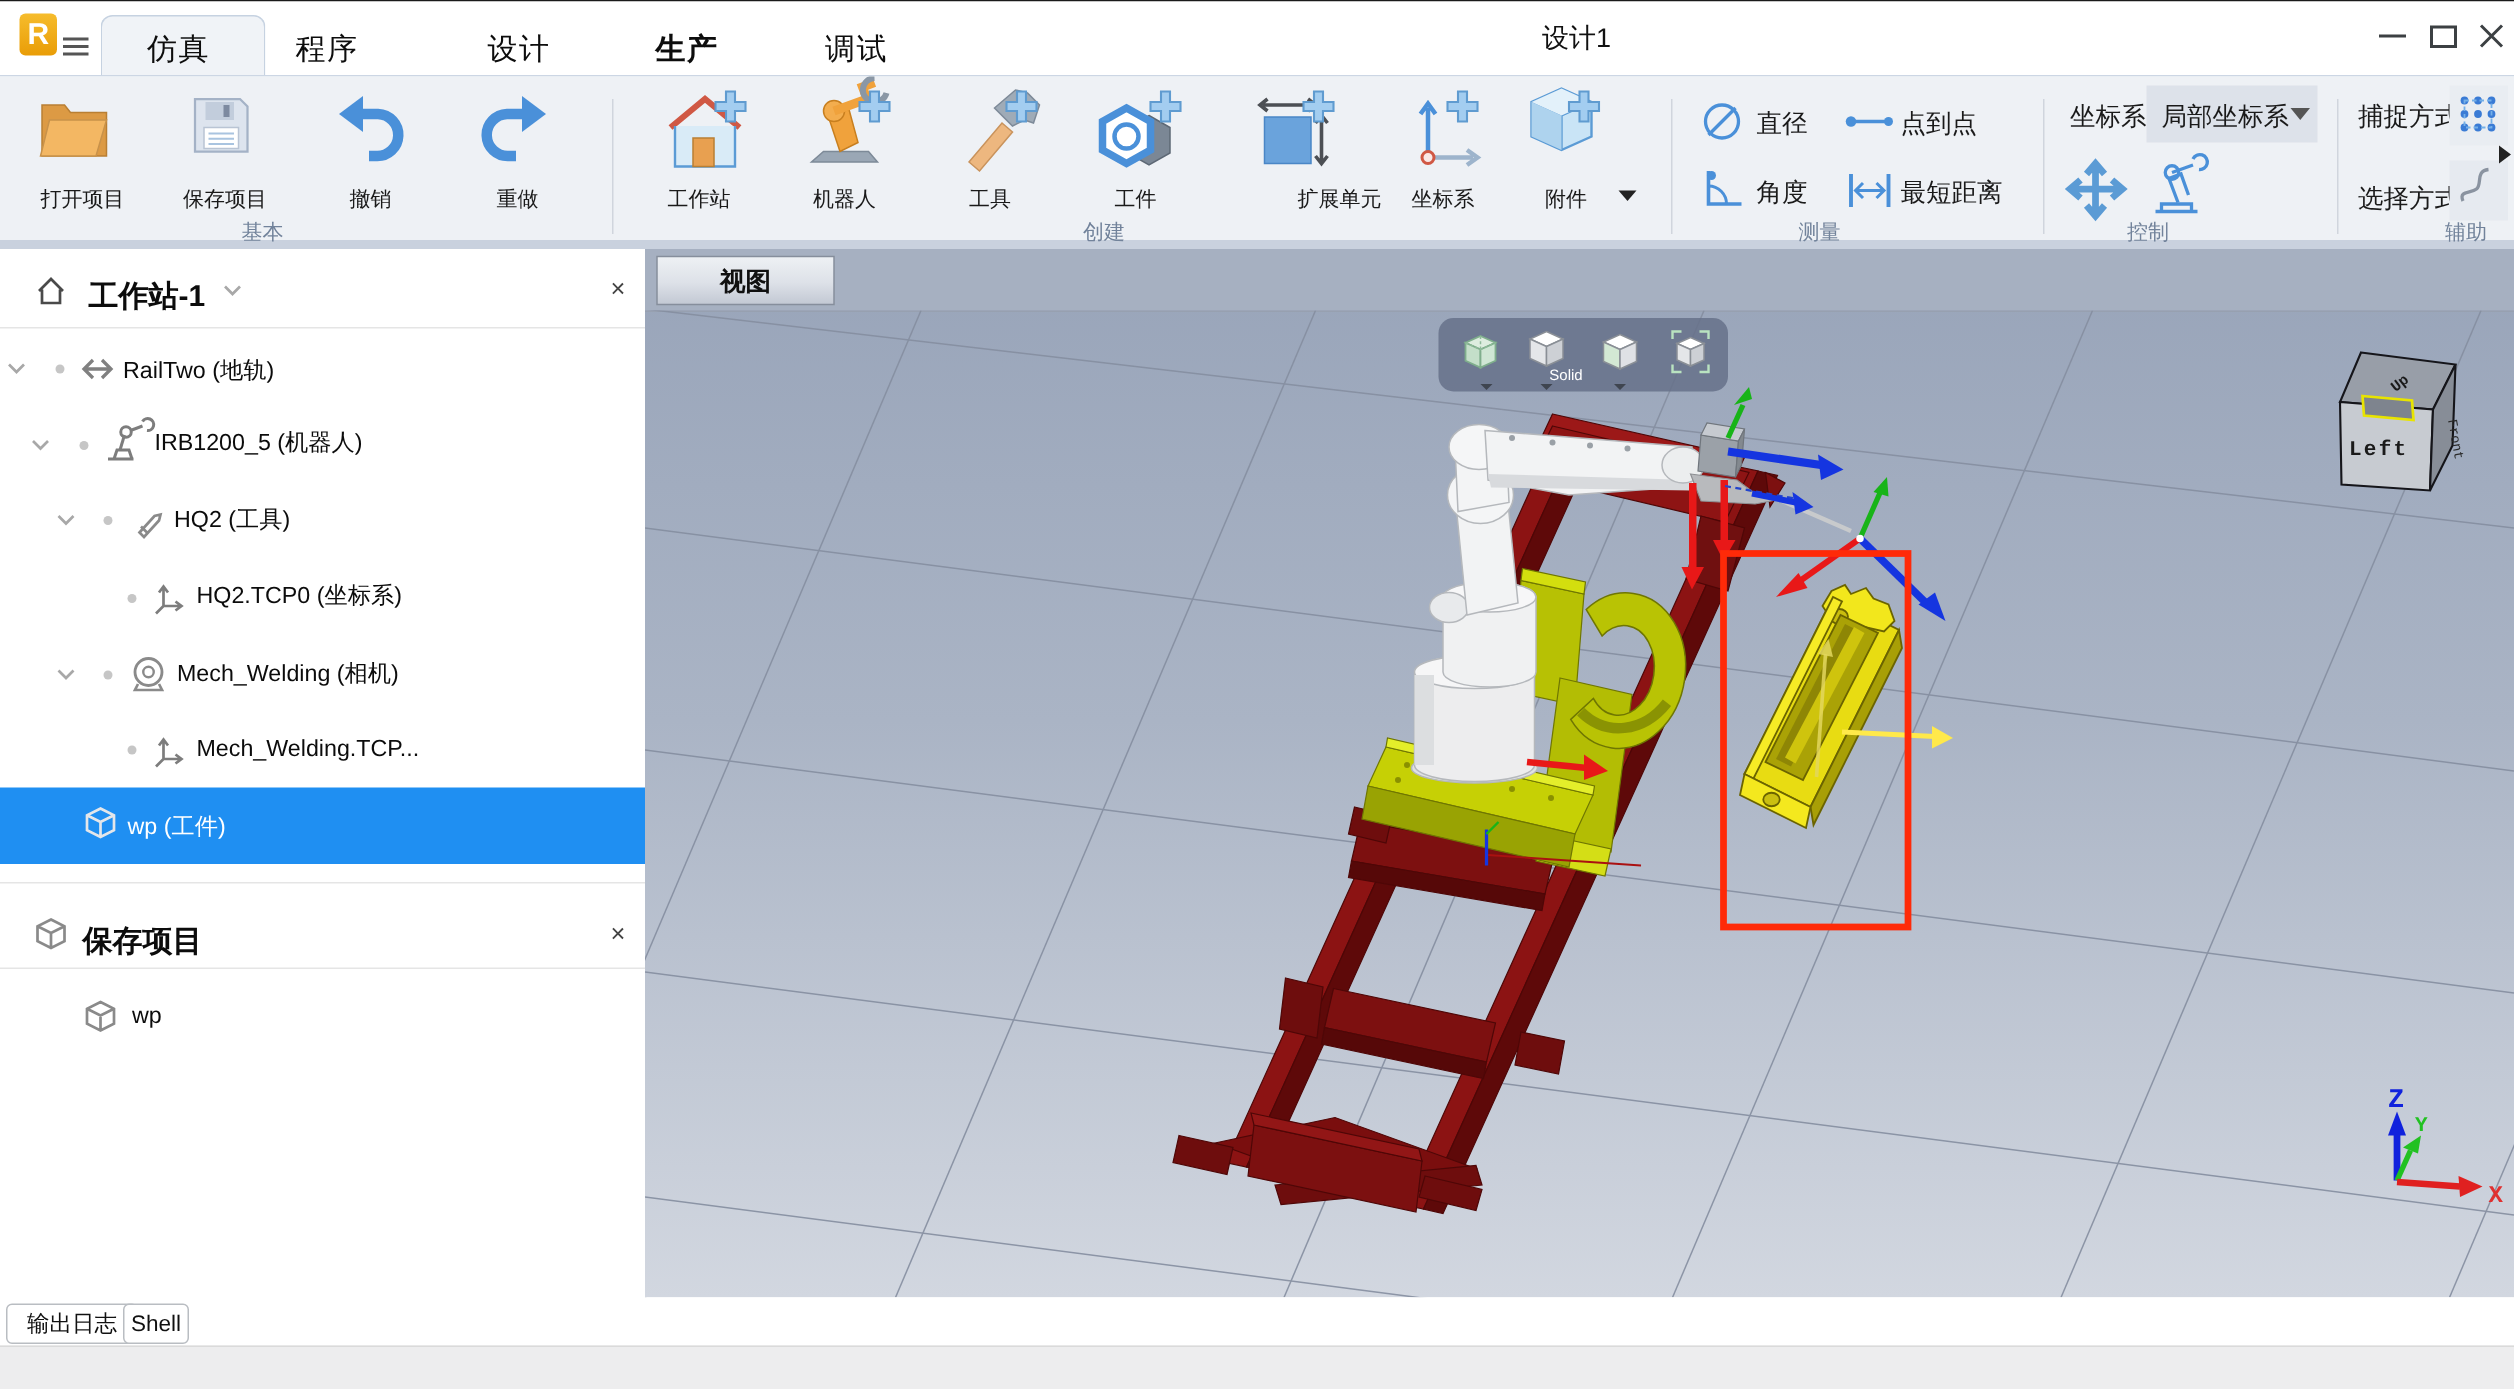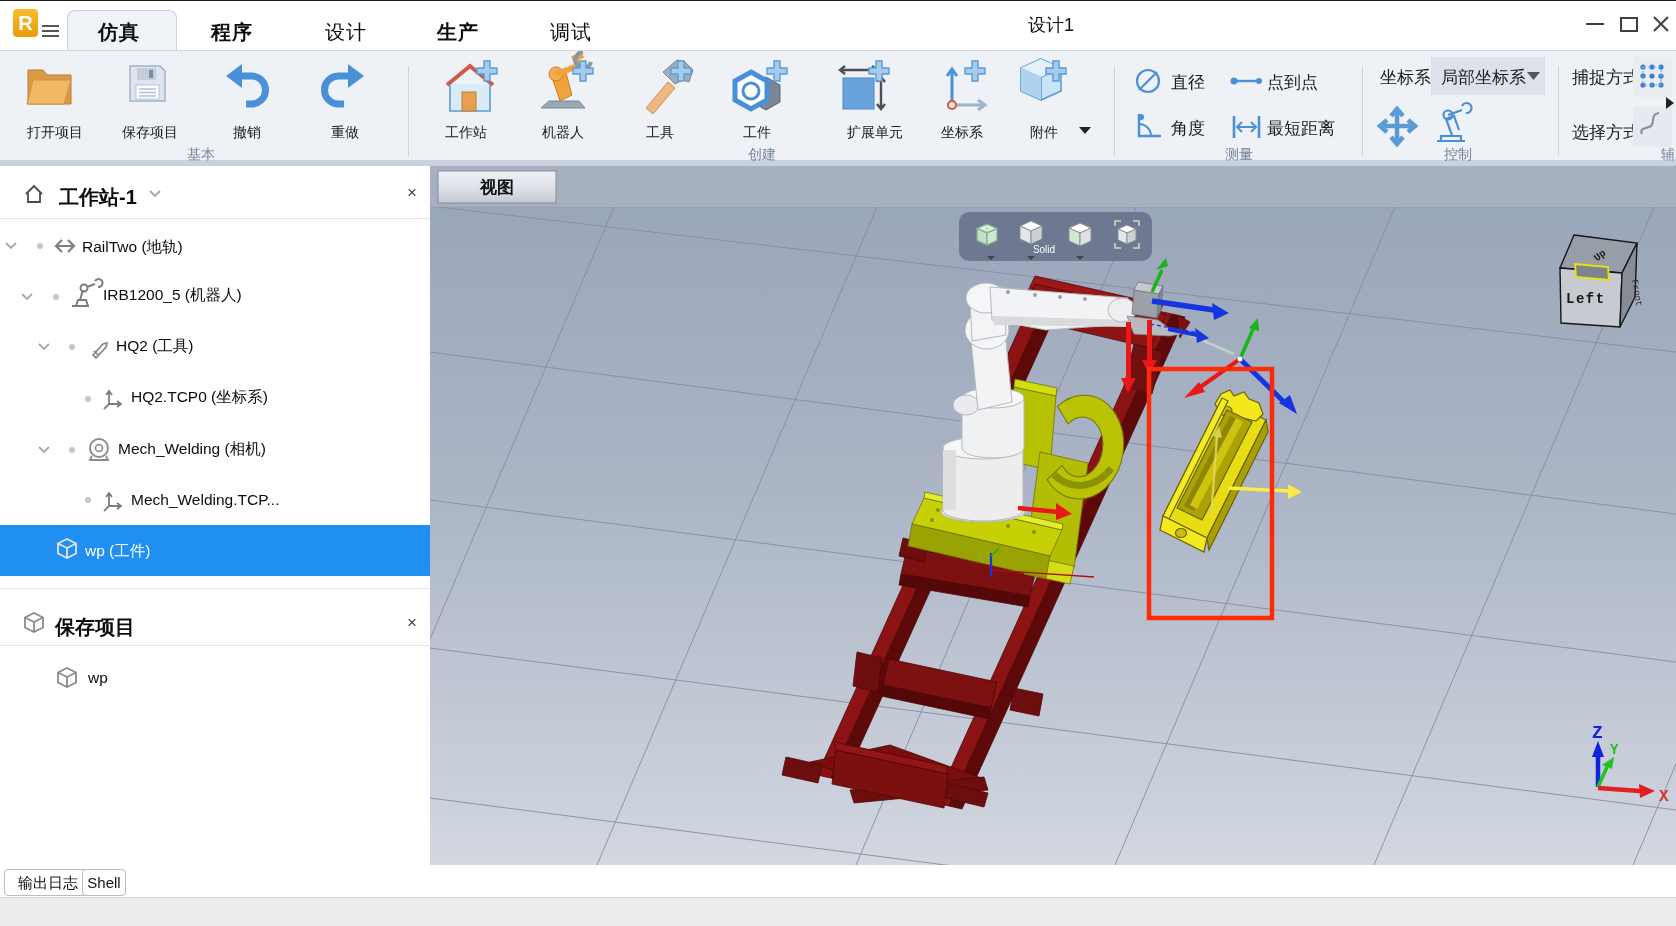--- a/index.html
+++ b/index.html
@@ -4,31 +4,31 @@
 *{margin:0;padding:0;box-sizing:border-box}
 html,body{width:1676px;height:926px;overflow:hidden;background:#fff;font-family:"Liberation Sans",sans-serif}
 #root{position:relative;width:1676px;height:926px}
 .abs{position:absolute}
 
 #topline{left:0;top:0;width:1676px;height:1px;background:#1a1a1a}
 #titlebar{left:0;top:1px;width:1676px;height:49px;background:#fff}
 #rlogo{left:13px;top:9px;width:25px;height:28px;border-radius:4px;background:linear-gradient(180deg,#f6bc2c,#e99d07);color:#fff;font-weight:bold;font-size:20px;text-align:center;line-height:28px}
 .hbar{left:42px;width:17px;height:2px;background:#555}
 #tab-active{left:67px;top:10px;width:110px;height:40px;background:#f0f3f7;border:1px solid #c6d2e1;border-bottom:none;border-radius:8px 8px 0 0}
-.tabtx{top:19px;font-size:20px;color:#0d0d0d;font-weight:700;letter-spacing:1px}
+.tabtx{top:19px;font-size:20px;color:#0d0d0d;font-weight:400;letter-spacing:1px}
 #wtitle{left:1028px;top:13px;font-size:18px;color:#111}
 #btn-min{left:1586px;top:23px;width:18px;height:2px;background:#3c4043}
 #btn-max{left:1620px;top:17px;width:18px;height:15px;border:2px solid #3c4043}
 #tabline{left:0;top:50px;width:1676px;height:1px;background:#ccd6e4}
 
 #ribbon{left:0;top:51px;width:1676px;height:109px;background:#eef1f5}
 #ribbonedge{left:0;top:160px;width:1676px;height:6px;background:#c9d1de}
 .rsep{top:66px;width:1px;height:90px;background:#d0d5dd}
 .rbtn-tx{font-size:14px;color:#1a1a1a;text-align:center;top:124px;width:110px}
-.rgrp{font-size:14px;color:#72839b;text-align:center;top:146px;width:80px}
+.rgrp{font-size:14px;color:#72839b;text-align:left;top:146px;width:80px}
 
 #lpanel{left:0;top:166px;width:431px;height:699px;background:#fff;border-right:1px solid #c4c8cf}
 .ptx{font-size:20px;font-weight:bold;color:#0c0c0c}
 .ttx{font-size:15.5px;font-weight:normal;color:#0c0c0c}
 .hr{left:0;width:431px;height:1px;background:#e5e5e5}
 #selrow{left:0;top:525px;width:431px;height:51px;background:#1f8ff2}
 .x{font-size:17px;color:#444}
 
 #botwhite{left:0;top:865px;width:1676px;height:32px;background:#fff}
 .btab{top:869px;height:27px;border:1px solid #b9bdc2;border-radius:4px;background:#fff;font-size:15px;color:#111;text-align:center;line-height:25px}
@@ -37,21 +37,21 @@
 <body>
 <div id="root">
 <div class="abs" id="topline"></div>
 <div class="abs" id="titlebar"></div>
 <div class="abs" id="rlogo">R</div>
 <div class="abs hbar" style="top:25px"></div>
 <div class="abs hbar" style="top:30px"></div>
 <div class="abs hbar" style="top:35px"></div>
 <div class="abs" id="tab-active"></div>
 <div class="abs tabtx" style="left:98px">仿真</div>
-<div class="abs tabtx" style="left:211px;font-weight:700">程序</div>
+<div class="abs tabtx" style="left:197px;font-weight:400">程序</div>
 <div class="abs tabtx" style="left:325px;font-weight:500">设计</div>
 <div class="abs tabtx" style="left:437px;font-weight:700">生产</div>
 <div class="abs tabtx" style="left:550px;font-weight:500">调试</div>
 <div class="abs" id="wtitle">设计1</div>
 <div class="abs" id="btn-min"></div>
 <div class="abs" id="btn-max"></div>
 <svg class="abs" style="left:1652px;top:15px" width="18" height="18">
       <path d="M2 2 L16 16 M16 2 L2 16" stroke="#3c4043" stroke-width="2"></path>
     </svg>
 <div class="abs" id="tabline"></div>
@@ -70,21 +70,21 @@
 <div class="abs rgrp" style="left:1630px;width:90px">辅助</div>
 
 <div class="abs rbtn-tx" style="left:0px">打开项目</div>
 <div class="abs rbtn-tx" style="left:95px">保存项目</div>
 <div class="abs rbtn-tx" style="left:192px">撤销</div>
 <div class="abs rbtn-tx" style="left:290px">重做</div>
 <div class="abs rbtn-tx" style="left:411px">工作站</div>
 <div class="abs rbtn-tx" style="left:508px">机器人</div>
 <div class="abs rbtn-tx" style="left:605px">工具</div>
 <div class="abs rbtn-tx" style="left:702px">工件</div>
-<div class="abs rbtn-tx" style="left:820px">扩展单元</div>
+<div class="abs rbtn-tx" style="left:838px">扩展单元</div>
 <div class="abs rbtn-tx" style="left:907px">坐标系</div>
 <div class="abs rbtn-tx" style="left:989px">附件</div>
 <svg class="abs" style="left:0;top:51px" width="1676" height="115" viewBox="0 51 1676 115">
 <defs>
 <g id="plus">
           <path d="M7 0h6v7h7v6h-7v7h-6v-7H0V7h7z" fill="#a3cdf0" stroke="#5f9bd0" stroke-width="1.4"></path>
         </g>
 </defs>
 
 <path d="M28,70 h15 l4,5 h24 v29 h-43 z" fill="#dc9a44" stroke="#b97f33"></path>

